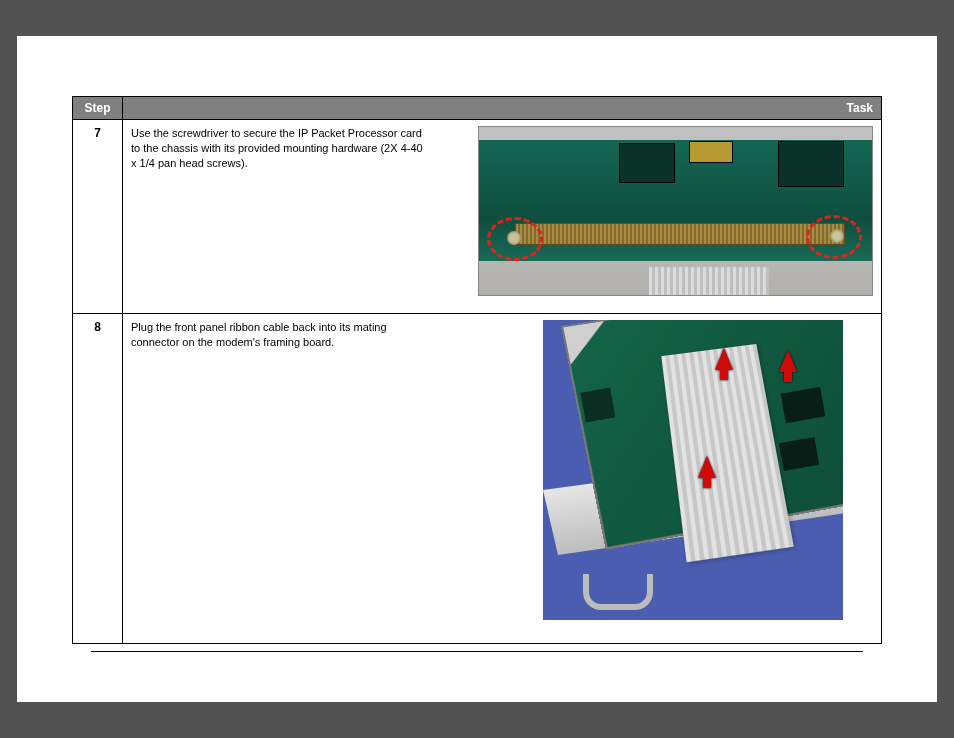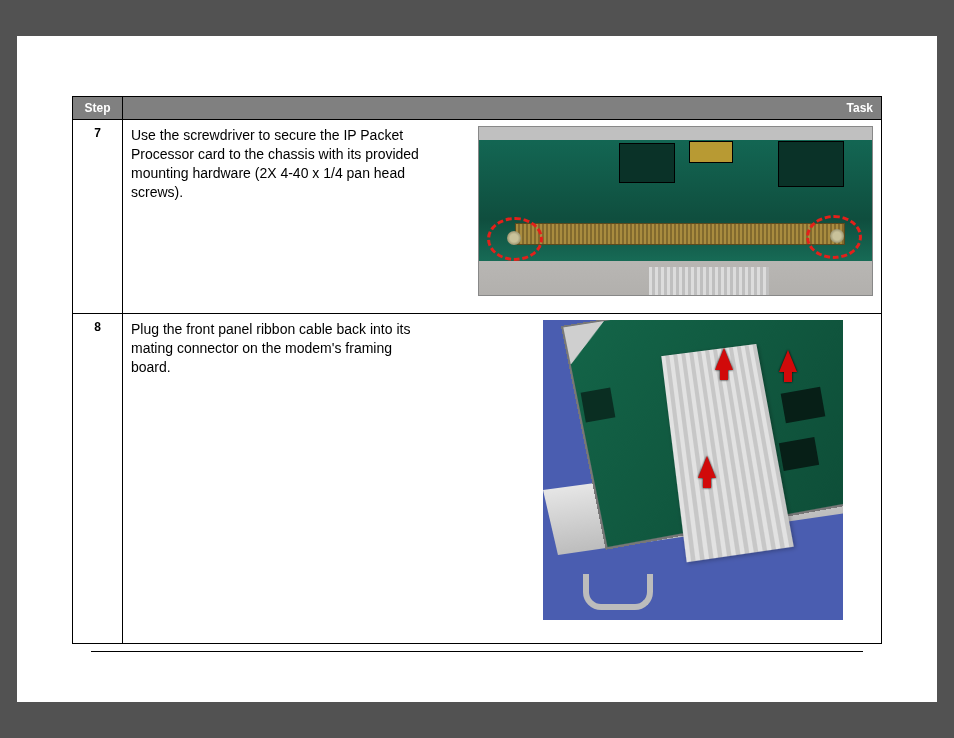--- a/index.html
+++ b/index.html
@@ -31,21 +31,21 @@
       font-size: 12px;
       font-weight: bold;
       padding: 4px 8px;
       border: 1px solid #000;
     }
     th.step-col { width: 50px; text-align: center; }
     td {
       border: 1px solid #000;
       vertical-align: top;
       padding: 6px 8px;
-      font-size: 14px;
+      font-size: 11px;
       color: #000;
     }
     td.step-cell {
       text-align: center;
       font-weight: bold;
       font-size: 12px;
     }
     .task-cell {
       position: relative;
     }

